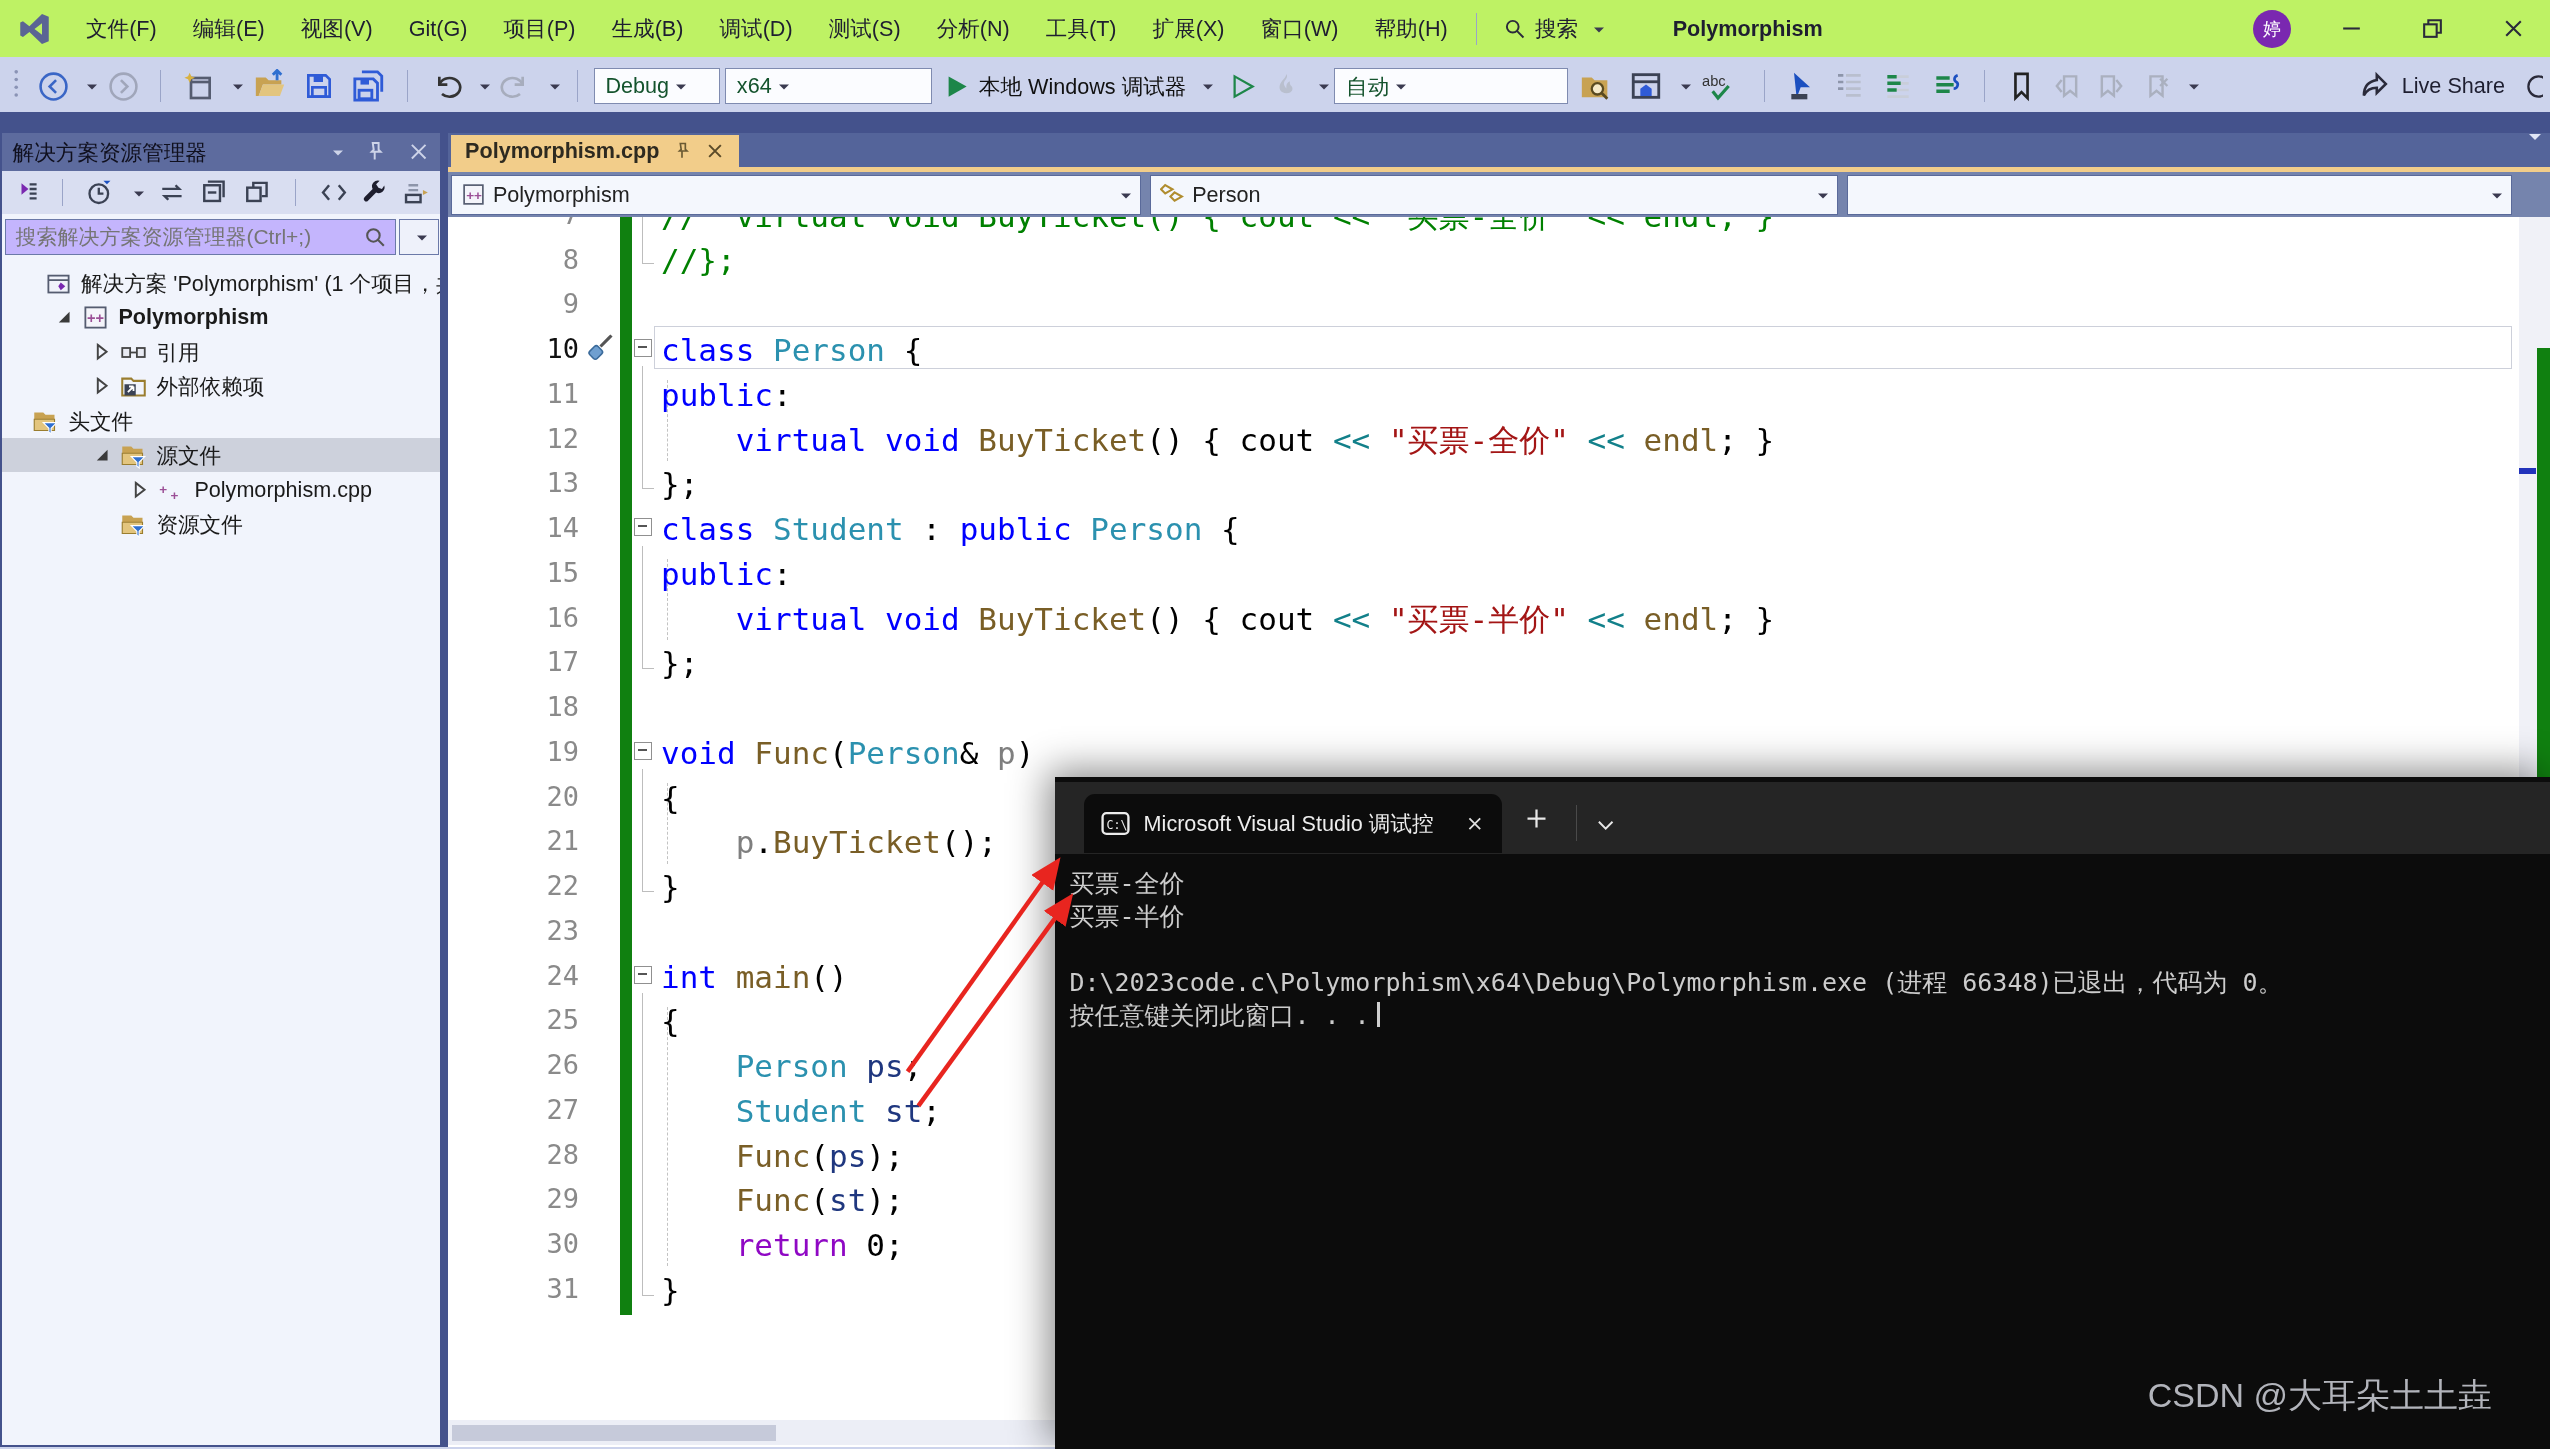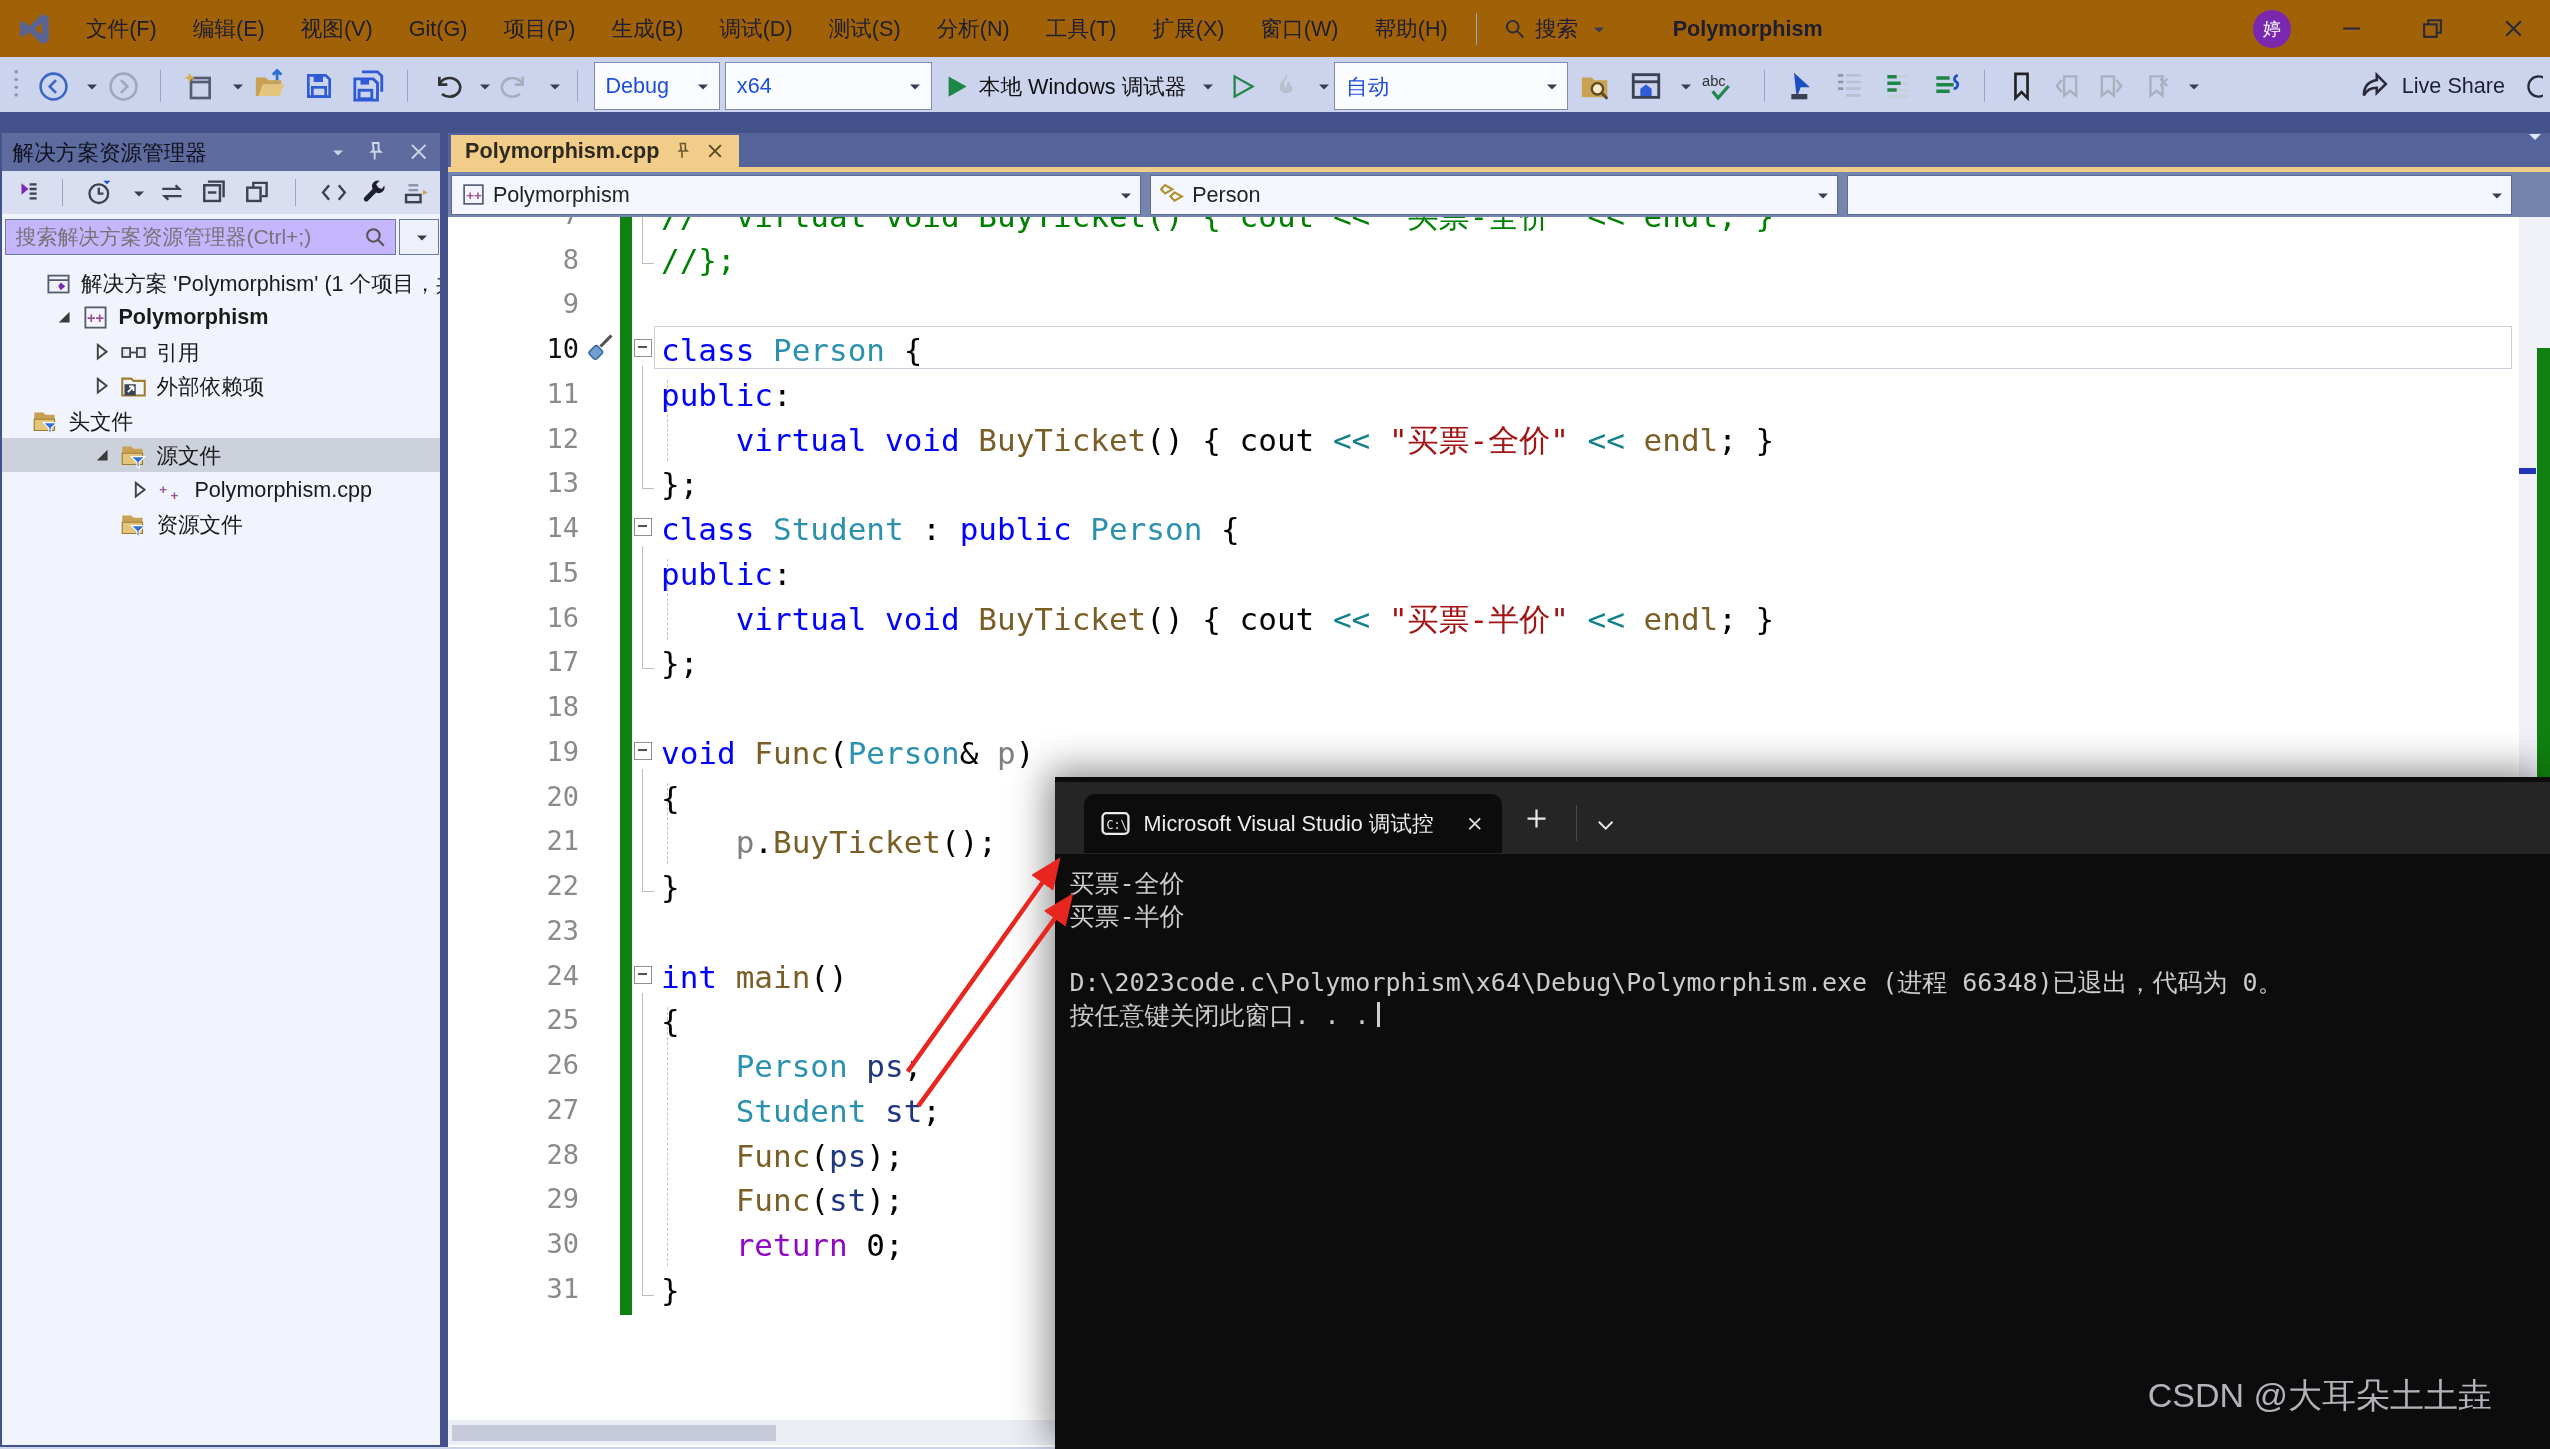--- a/index.html
+++ b/index.html
@@ -1,39 +1,39 @@
 <!DOCTYPE html>
 <html style="font-size:14.4px"><head>
 <meta charset="utf-8">
 <style>
   html,body{margin:0;padding:0;background:#222;}
   .screen{position:relative;width:2550px;height:1450px;overflow:hidden;
           font-family:"Liberation Sans","DejaVu Sans",sans-serif;background:#ccd3ec;}
   
-  .titlebar{position:absolute;left:0;top:0;width:2550px;height:57px;background:#a16207;
+  .titlebar{position:absolute;left:0;top:0;width:2550px;height:57px;background:#bef264;
             display:flex;align-items:center;}
   .vslogo{width:41px;height:36px;margin:0 12.6px 0 14.4px;flex:0 0 auto;}
   .menu{display:flex;align-items:center;}
   .menu-item{font-size:21.6px;color:#1e1e30;padding:7.2px 18px;white-space:nowrap;cursor:default;}
   .tb-sep{width:0.9px;height:32px;background:#9aa4c8;margin:0 10.8px;}
   .search-box{display:flex;align-items:center;gap:9px;font-size:21.6px;color:#1e1e30;padding:0 14.4px;}
   .win-title{font-size:21.6px;font-weight:bold;color:#1e1e30;margin-left:54px;white-space:nowrap;}
   .tb-right{margin-left:auto;display:flex;align-items:center;gap:40px;padding-right:16px;}
   .avatar{width:38px;height:38px;border-radius:50%;background:#7a28b0;color:#fff;font-size:18px;
           display:flex;align-items:center;justify-content:center;}
   .winbtn{width:41px;height:38px;display:flex;align-items:center;justify-content:center;color:#2a2a3a;}
   .caret{width:0;height:0;border:6.3px solid transparent;border-top-color:#3a3a50;margin-left:7.2px;transform:translateY(3.6px);}
   .caret.small{border-width:5.4px;}
   
   .toolbar{position:absolute;left:0;top:57px;width:2550px;height:58px;background:#ccd3ec;
            display:flex;align-items:center;gap:5.4px;padding-left:7.2px;box-sizing:border-box;}
   .tbtn{height:43px;display:flex;align-items:center;justify-content:center;padding:0 5.4px;}
   .tbtn svg{display:block;}
-  .drop{height:48px;background:#fbfcff;border:1.8px solid #7f8bb0;display:flex;align-items:center;
-        font-size:21.6px;color:#1d4ed8;padding:0 10.8px;box-sizing:border-box;justify-content:space-between;}
+  .drop{height:36px;background:#fbfcff;border:1.8px solid #7f8bb0;display:flex;align-items:center;
+        font-size:21.6px;color:#14532d;padding:0 10.8px;box-sizing:border-box;justify-content:flex-start;}
   .runlabel{font-size:21.6px;color:#111;white-space:nowrap;display:flex;align-items:center;gap:9px;}
   .liveshare{margin-left:auto;display:flex;align-items:center;gap:10.8px;font-size:21.6px;color:#1e1e30;padding-right:7.2px;white-space:nowrap;}
   
   .main{position:absolute;left:0;top:112px;width:2550px;height:1335px;background:#44528c;}
   
   .sepanel{position:absolute;left:1.8px;top:21px;width:439px;bottom:1.8px;background:#f1f4fc;}
   .se-header{position:absolute;left:0;top:0;width:100%;height:38px;background:#5d6b9e;
              display:flex;align-items:center;color:#10101e;font-size:21.6px;padding:0 10.8px;box-sizing:border-box;}
   .se-header .hdr-icons{margin-left:auto;display:flex;align-items:center;gap:20px;}
   .se-tools{position:absolute;left:0;top:38px;width:100%;height:43px;background:#d9def1;

